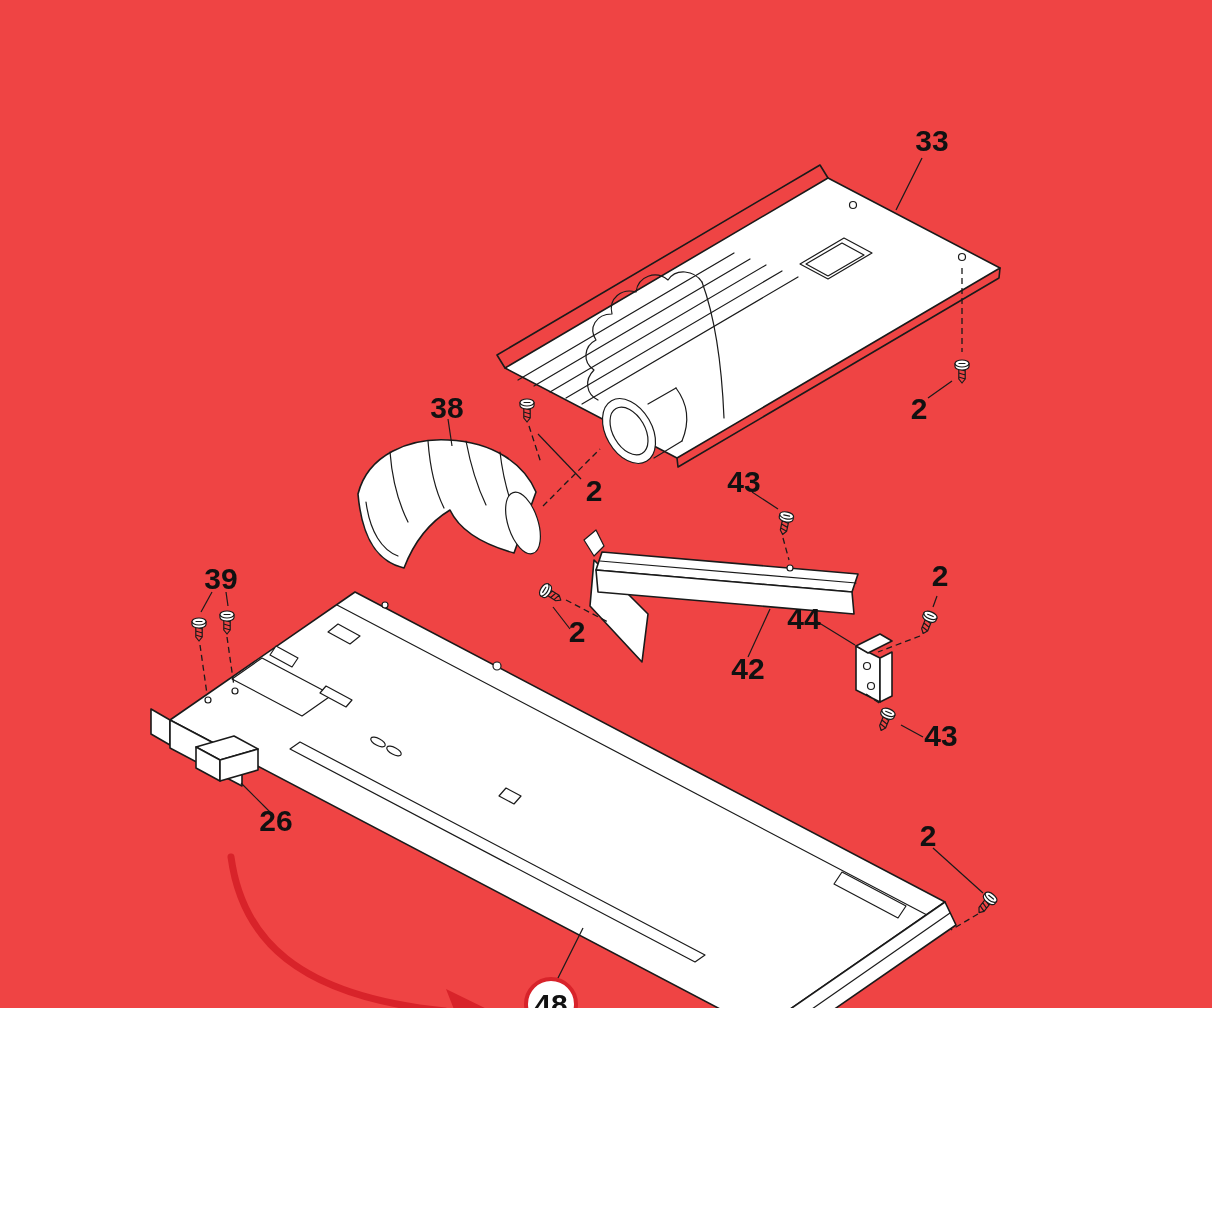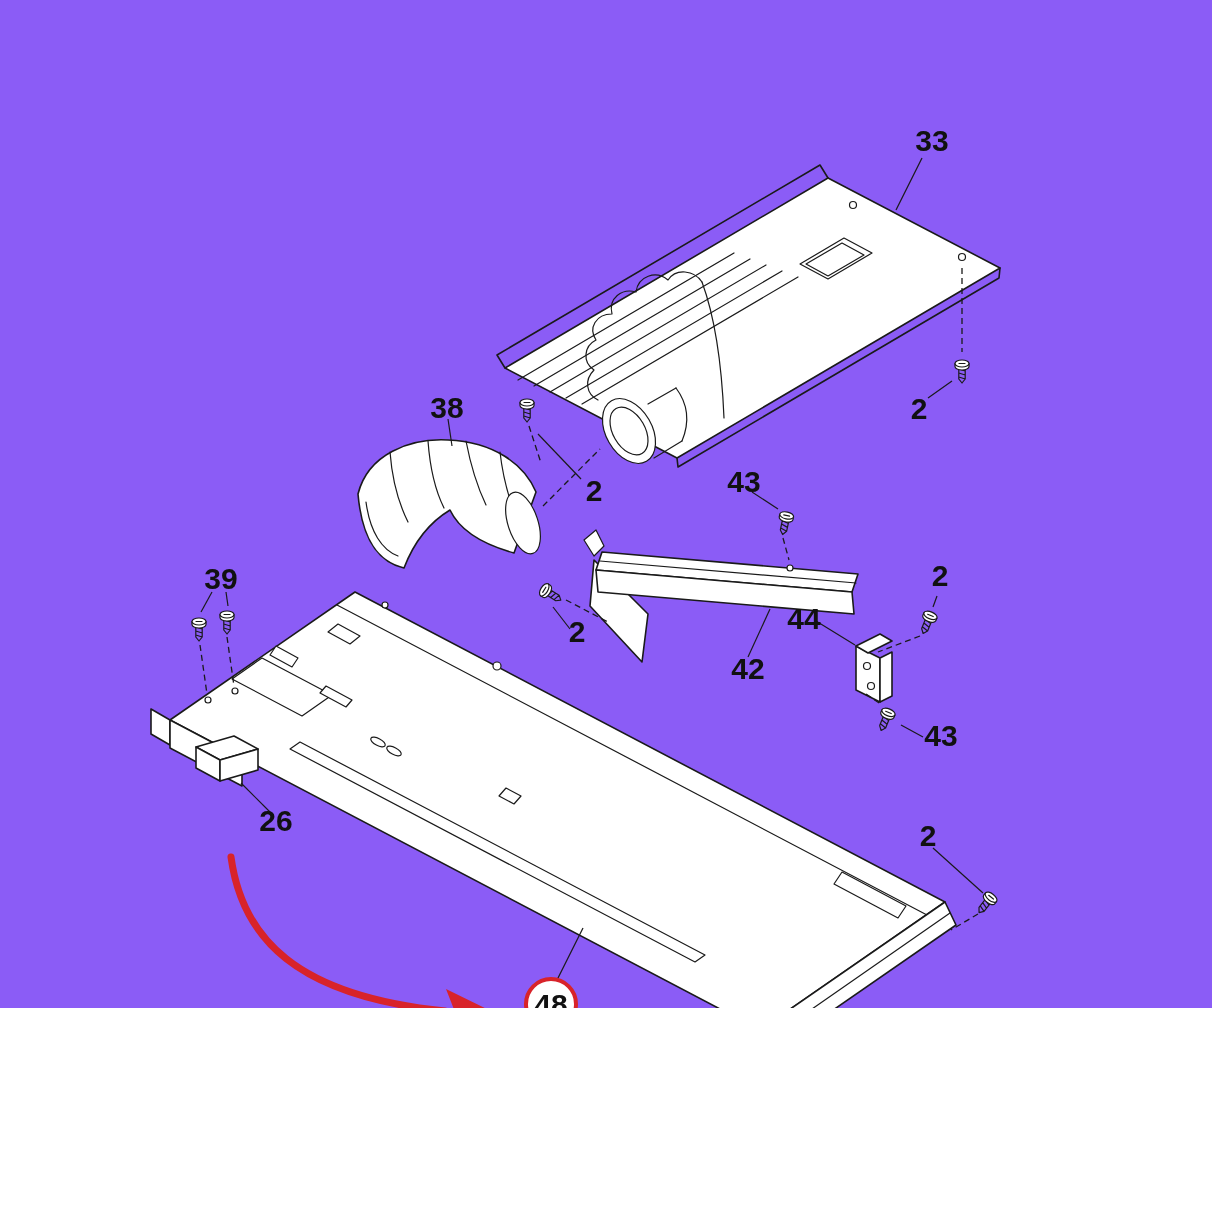--- a/index.html
+++ b/index.html
@@ -1,16 +1,16 @@
 <!DOCTYPE html>
 <html><head>
 <meta charset="utf-8">
 <style>
   html,body{margin:0;padding:0;background:#ffffff;}
-  .stage{position:relative;width:1212px;height:1008px;background:#8b5cf6;overflow:hidden;
+  .stage{position:relative;width:1212px;height:1008px;background:#ef4444;overflow:hidden;
          font-family:"Liberation Sans",sans-serif;}
   svg{display:block;}
   .ln{fill:none;stroke:#1a1a1a;stroke-width:1.6;stroke-linecap:round;stroke-linejoin:round;}
   .fc{fill:#ffffff;stroke:#1a1a1a;stroke-width:1.6;stroke-linejoin:round;}
   .thin{stroke-width:1.2;}
   .dash{fill:none;stroke:#1a1a1a;stroke-width:1.3;stroke-dasharray:6 4;}
   .leader{fill:none;stroke:#1a1a1a;stroke-width:1.2;}
   .callout{font-weight:700;font-size:30px;fill:#111111;text-anchor:middle;
            font-family:"Liberation Sans",sans-serif;}
 </style>

